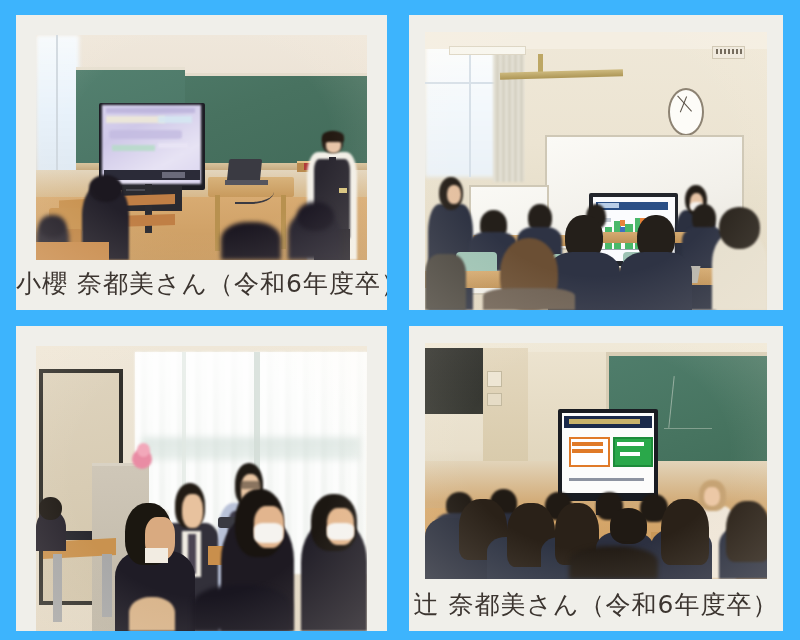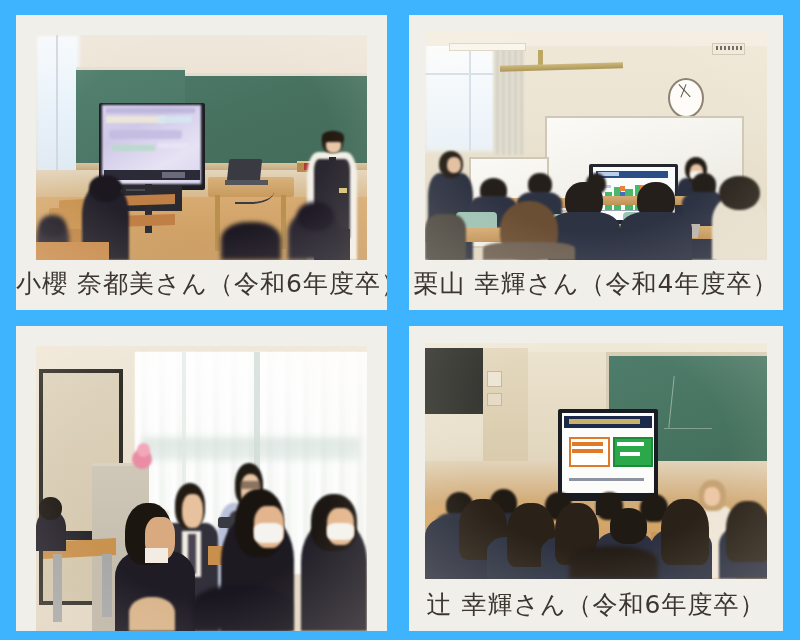--- a/index.html
+++ b/index.html
@@ -388,21 +388,20 @@
       <div class="ly p2-head" style="left:62%;top:66%;width:11%;height:16%;"></div>
       <div class="ly p2-body" style="left:57%;top:79%;width:21%;height:21%;"></div>
 
       <div class="ly p2-head blur1" style="left:22%;top:74%;width:17%;height:26%;background:#6b4f34;"></div>
       <div class="ly p2-body blur1" style="left:17%;top:92%;width:27%;height:8%;background:#6e6154;"></div>
       <div class="ly p2-beige blur1"></div>
       <div class="ly p2-beigeh blur1"></div>
       <div class="ly p2-body blur1" style="left:0%;top:80%;width:12%;height:20%;background:#4a463f;"></div>
       <div class="soft"></div>
     </div>
-    <div class="caption">栗山 幸輝さん（令和4年度卒）</div>
   </div>
 
   <div class="card c3">
     <div class="photo">
       <div class="ly p3-wall"></div>
       <div class="ly p3-curt blur1"></div>
       <div class="ly p3-green blur3"></div>
       <div class="ly p3-glow"></div>
       <div class="ly p3-mull"></div>
       <div class="ly p3-mull2"></div>
@@ -501,16 +500,16 @@
       <div class="ly p4-long" style="left:38%;top:68%;width:13%;height:26%;"></div>
       <div class="ly" style="left:50%;top:80%;width:17%;height:20%;background:#2c3040;border-radius:34% 34% 0 0;"></div>
       <div class="ly p4-auh" style="left:54%;top:70%;width:11%;height:15%;"></div>
       <div class="ly" style="left:66%;top:79%;width:18%;height:21%;background:#2c3040;border-radius:34% 34% 0 0;"></div>
       <div class="ly p4-long" style="left:69%;top:66%;width:14%;height:28%;"></div>
       <div class="ly blur1" style="left:86%;top:78%;width:16%;height:22%;background:#2b3040;border-radius:34% 34% 0 0;"></div>
       <div class="ly p4-long blur1" style="left:88%;top:67%;width:13%;height:26%;"></div>
       <div class="ly blur2" style="left:42%;top:86%;width:26%;height:14%;background:#241d16;border-radius:46% 46% 0 0;"></div>
       <div class="soft"></div>
     </div>
-    <div class="caption">辻 幸輝さん（令和6年度卒）</div>
+    <div class="caption">辻 奈都美さん（令和6年度卒）</div>
   </div>
 
 </div>
 
 </body></html>

